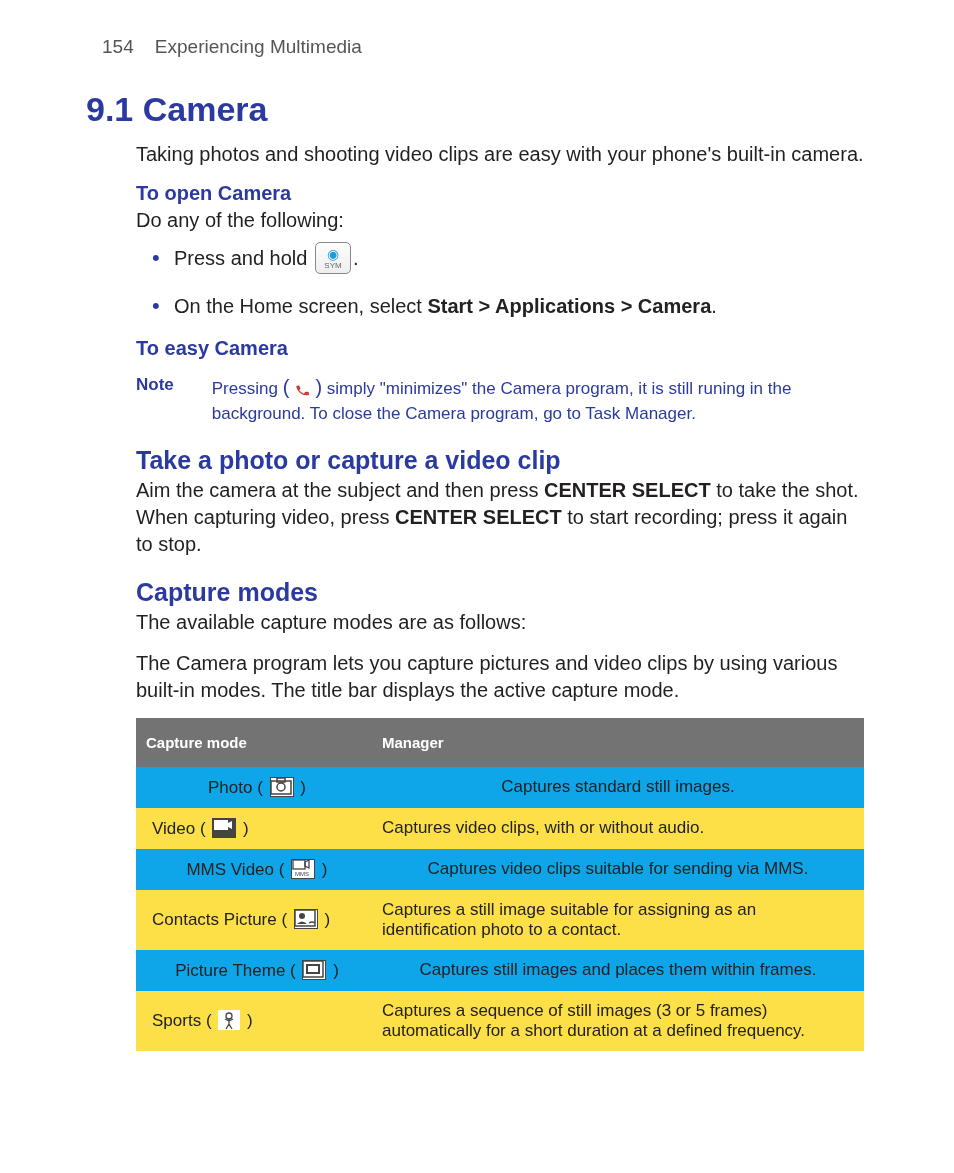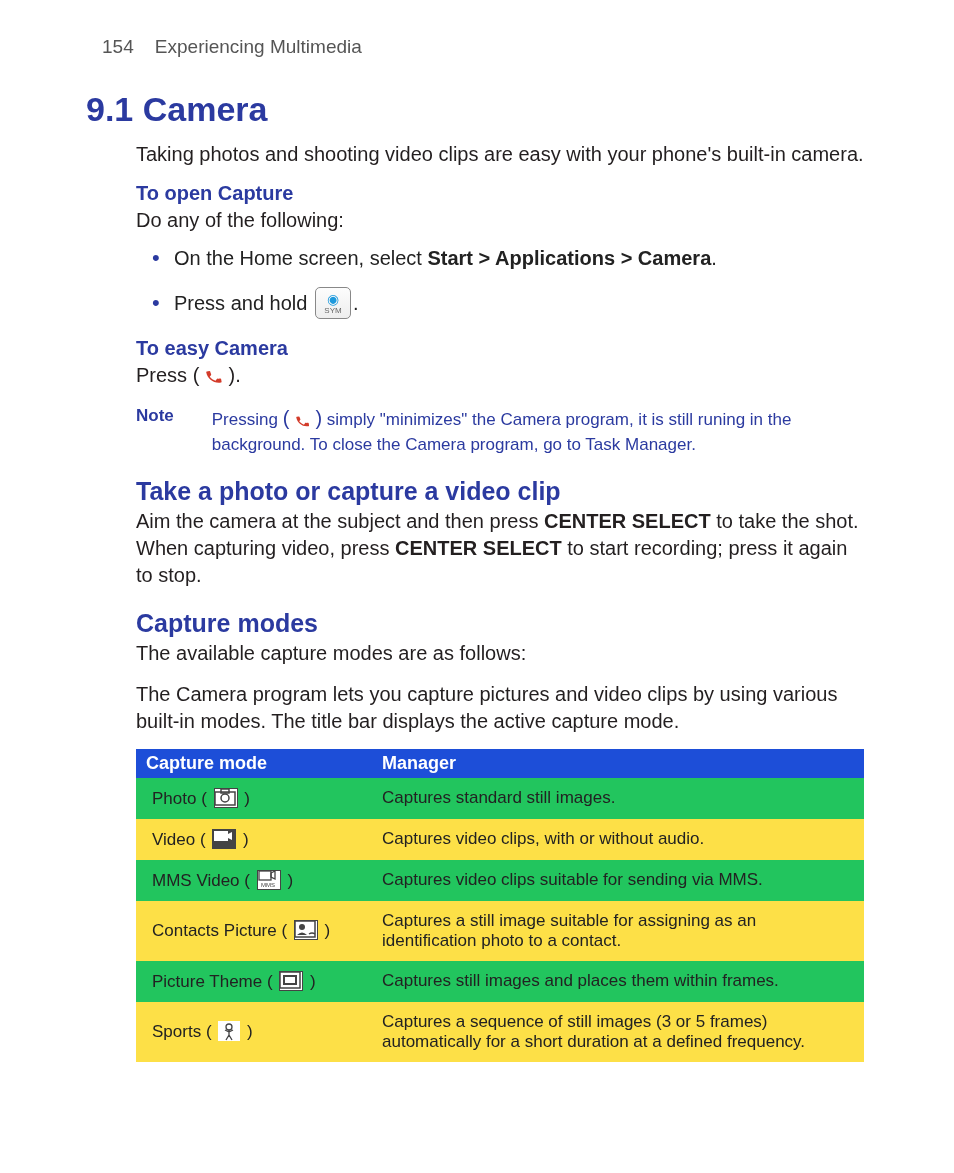--- a/index.html
+++ b/index.html
@@ -118,33 +118,33 @@
     line-height: 1.35;
     flex: 1;
   }
   table.modes {
     width: 100%;
     border-collapse: collapse;
     margin-top: 6px;
     margin-left: 0;
   }
   table.modes th {
-    background: #1d4ed8;
+    background: #737373;
     color: #fff;
     text-align: left;
     font-weight: 700;
-    font-size: 18px;
-    padding: 4px 10px;
+    font-size: 15px;
+    padding: 16px 10px;
   }
   table.modes td {
     font-size: 17px;
     padding: 10px 10px;
     vertical-align: middle;
   }
-  table.modes tr.odd td { background: #22c55e; }
+  table.modes tr.odd td { background: #0ea5e9; text-align: center; }
   table.modes tr.even td { background: #fde047; }
   table.modes td.mode-cell { width: 210px; padding-left: 16px;}
   .mode-icon {
     display:inline-block;
     width:22px;
     height:18px;
     border:1.5px solid #444;
     vertical-align:-4px;
     margin:0 2px;
     position:relative;
@@ -167,44 +167,37 @@
     <span>154</span>
     <span>&nbsp;&nbsp;</span>
     <span>Experiencing Multimedia</span>
   </div>
 
   <h1 class="h1">9.1  Camera</h1>
 
   <div class="indent">
     <p class="body-text">Taking photos and shooting video clips are easy with your phone's built-in camera.</p>
 
-    <div class="sub-heading">To open Capture</div>
+    <div class="sub-heading">To open Camera</div>
     <p class="body-text" style="margin-bottom:4px;">Do any of the following:</p>
 
     <ul class="bullets" style="margin-left:12px;">
-      <li>
-        <span>On the Home screen, select </span><span class="bold">Start &gt; Applications &gt; Camera</span><span>.</span>
-      </li>
       <li>
         <span>Press and hold </span>
         <span class="icon-box sym-key">
           <span class="cam">◉</span>
           <span>SYM</span>
         </span><span>.</span>
       </li>
+      <li>
+        <span>On the Home screen, select </span><span class="bold">Start &gt; Applications &gt; Camera</span><span>.</span>
+      </li>
     </ul>
 
     <div class="sub-heading">To easy Camera</div>
-    <p class="body-text">
-      <span>Press </span><span class="paren">( </span><span class="call-icon">
-        <svg width="18" height="18" viewBox="0 0 24 24" style="vertical-align:-2px;">
-            <path fill="#d33b2a" d="M6.6 10.8c1.4 2.8 3.8 5.2 6.6 6.6l2.2-2.2c.3-.3.7-.4 1-.2 1.1.4 2.4.6 3.6.6.6 0 1 .4 1 1V20c0 .6-.4 1-1 1C10.6 21 3 13.4 3 4c0-.6.4-1 1-1h3.4c.6 0 1 .4 1 1 0 1.2.2 2.5.6 3.6.1.3 0 .7-.2 1l-2.2 2.2z"></path>
-          </svg>
-      </span><span class="paren"> )</span><span>.</span>
-    </p>
 
     <div class="note-block" style="margin-left:0;">
       <div class="note-label">Note</div>
       <div class="note-text">
         <span>Pressing </span><span class="paren">( </span><span class="call-icon">
           <svg width="15" height="15" viewBox="0 0 24 24" style="vertical-align:-2px;">
               <path fill="#d33b2a" d="M6.6 10.8c1.4 2.8 3.8 5.2 6.6 6.6l2.2-2.2c.3-.3.7-.4 1-.2 1.1.4 2.4.6 3.6.6.6 0 1 .4 1 1V20c0 .6-.4 1-1 1C10.6 21 3 13.4 3 4c0-.6.4-1 1-1h3.4c.6 0 1 .4 1 1 0 1.2.2 2.5.6 3.6.1.3 0 .7-.2 1l-2.2 2.2z"></path>
             </svg>
         </span><span class="paren"> )</span><span> simply "minimizes" the Camera program, it is still runing in the background. To close the Camera program, go to Task Manager.</span>
       </div>

